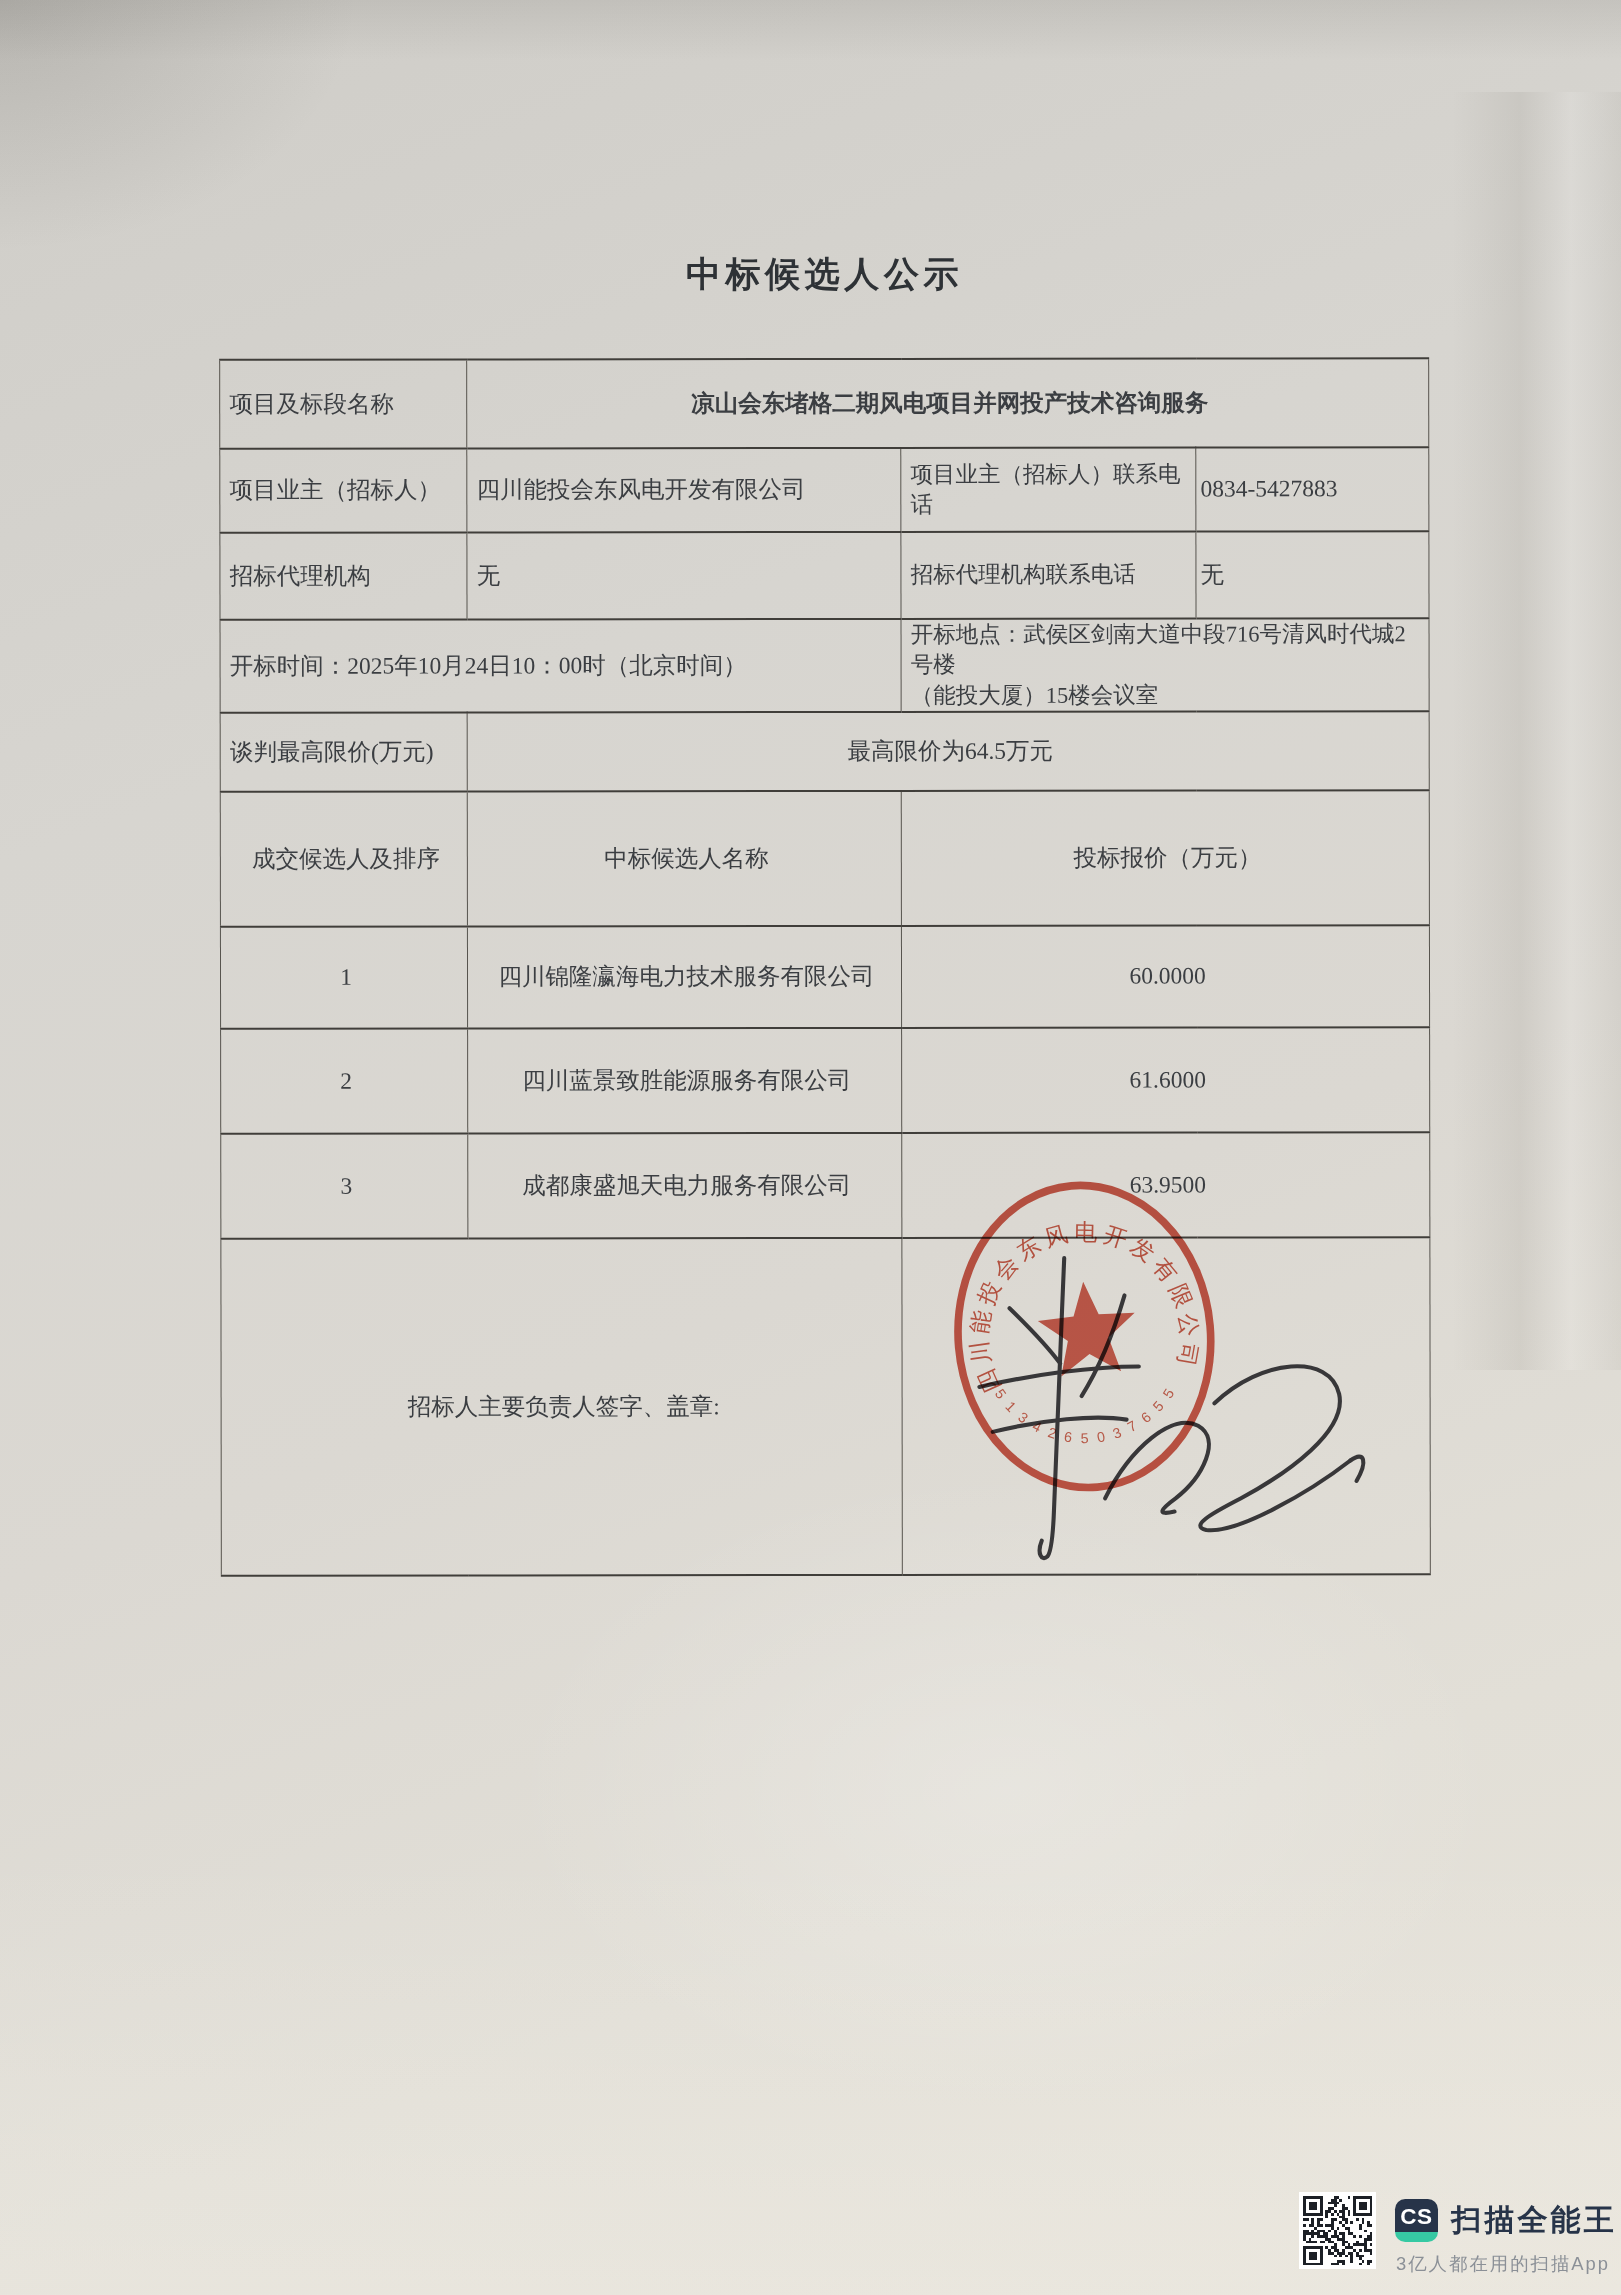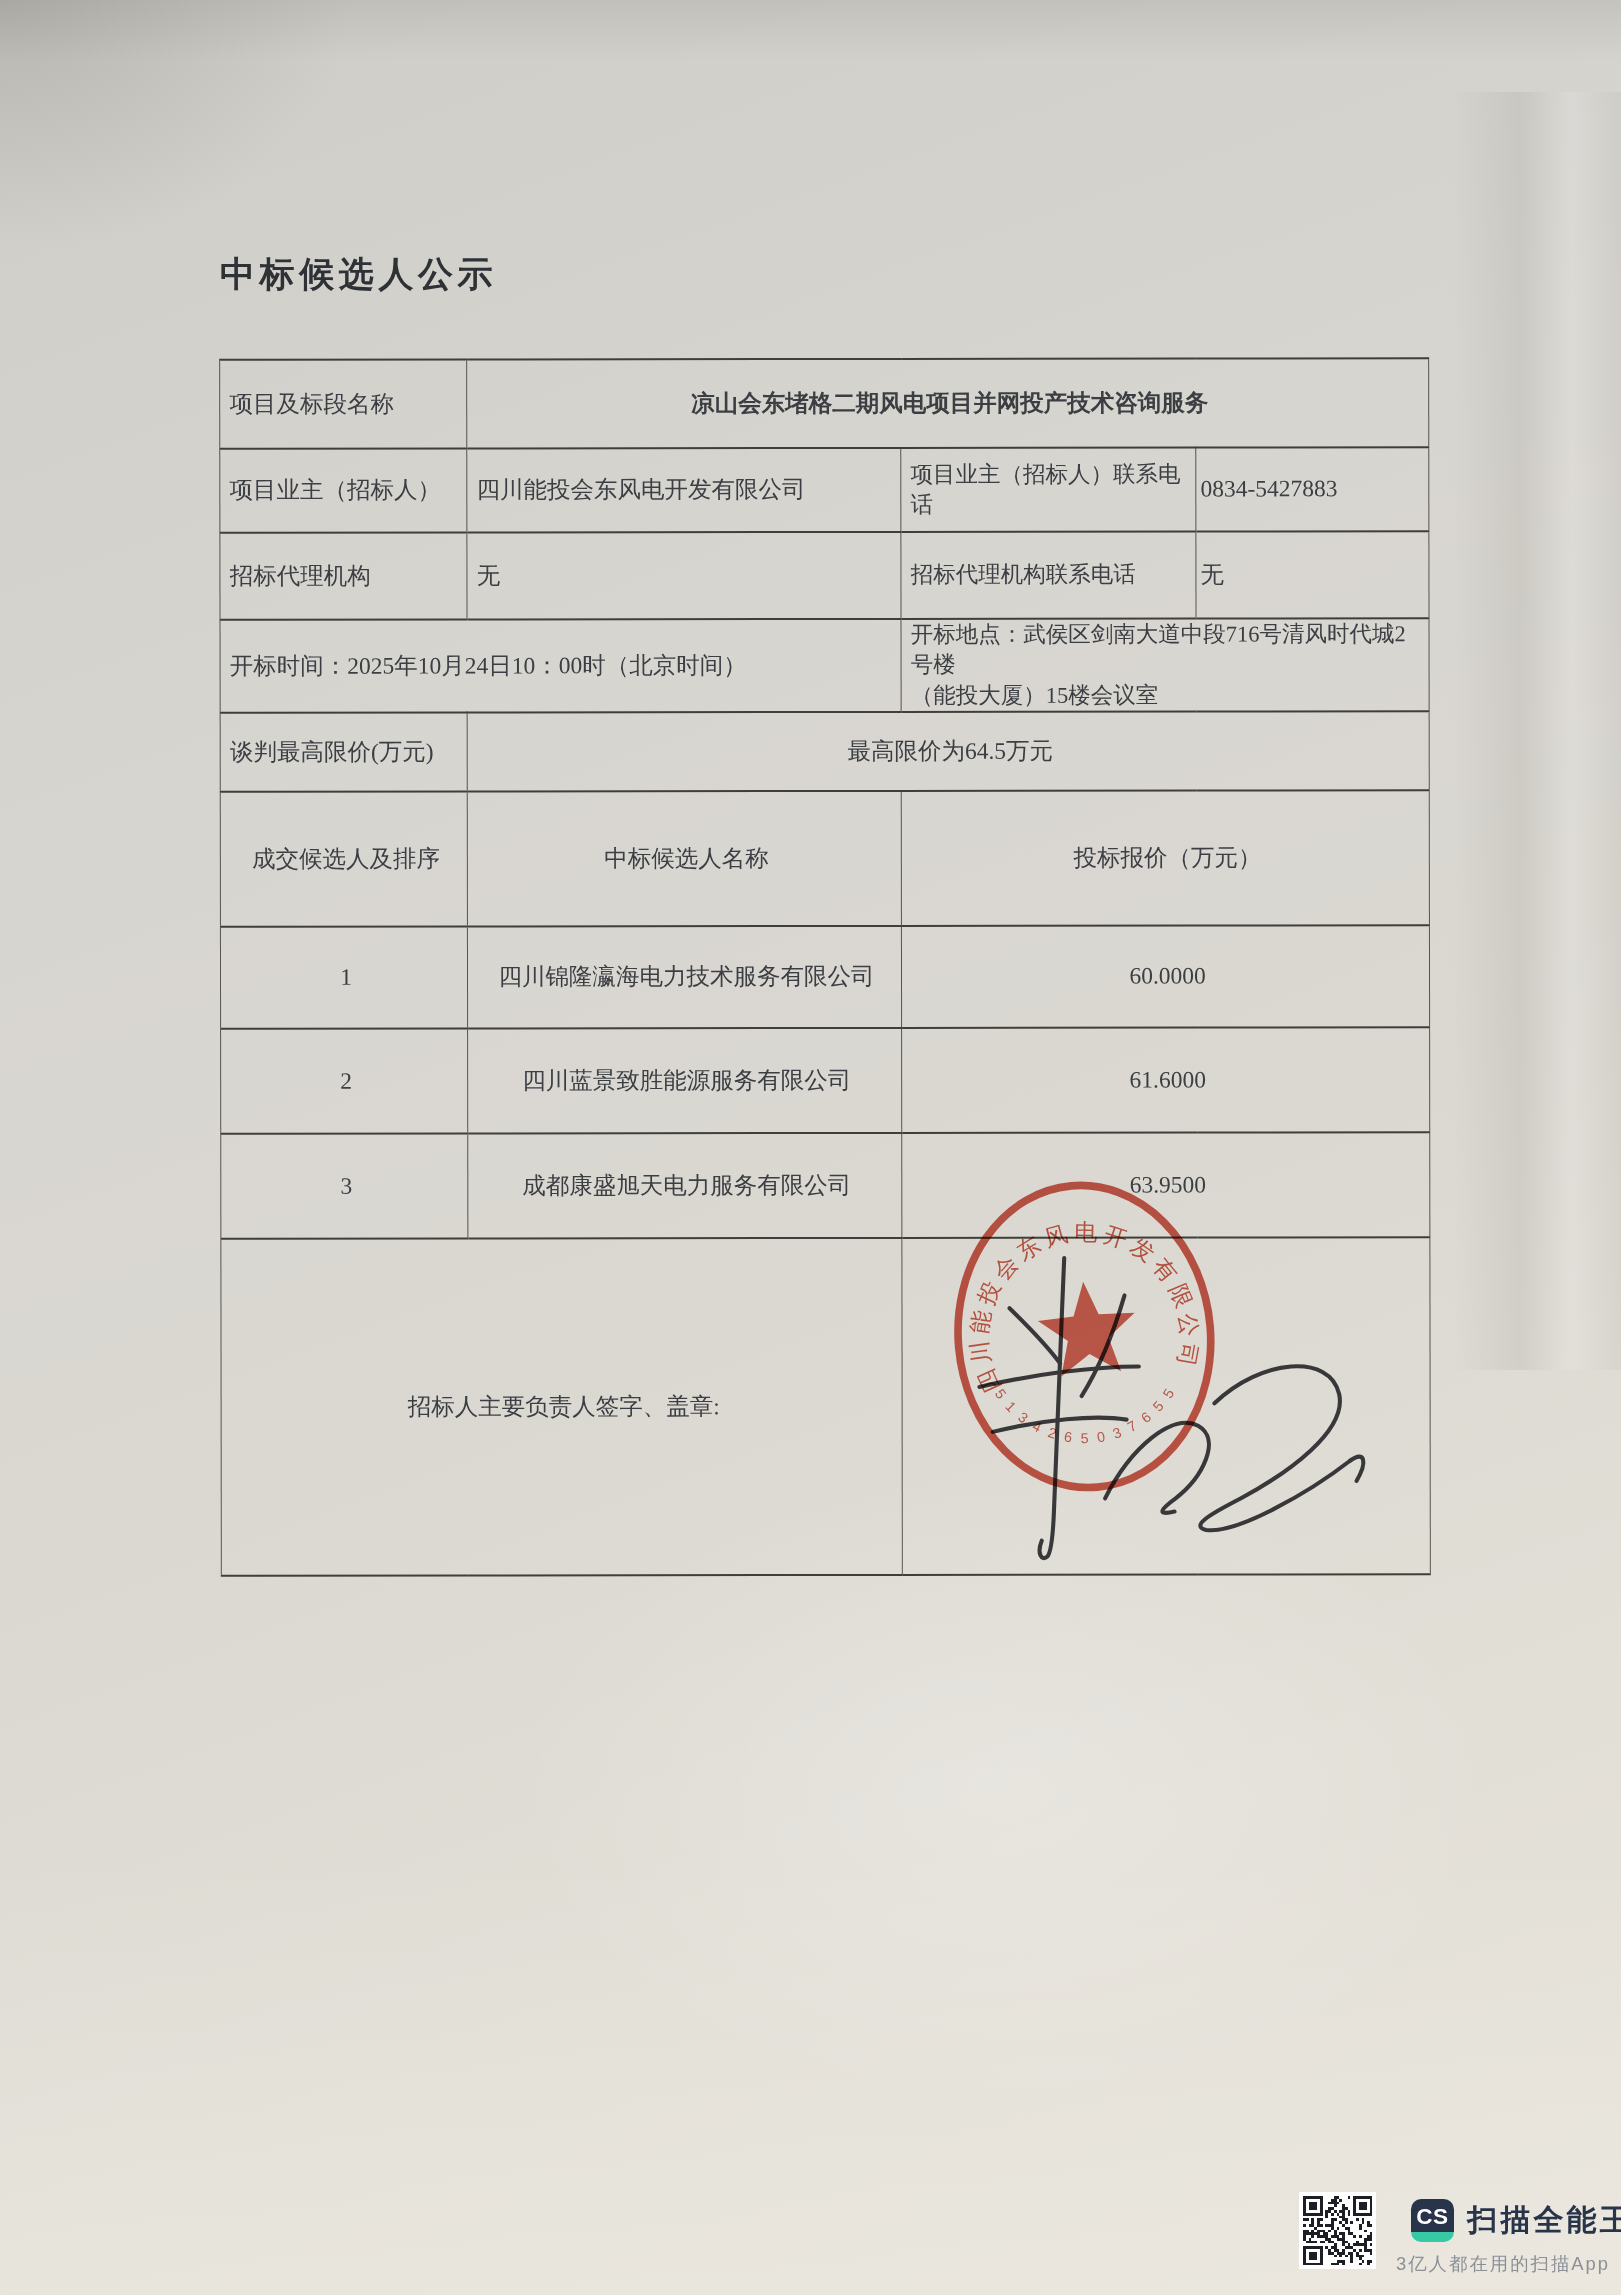--- a/index.html
+++ b/index.html
@@ -22,21 +22,21 @@
   .shade-top{
     left:0;top:0;width:1622px;height:61px;
     background:linear-gradient(to bottom, rgba(60,58,52,0.10), rgba(60,58,52,0));
   }
   .sheen-bottom{
     left:0;top:1840px;width:1622px;height:455px;
     background:linear-gradient(to bottom, rgba(255,255,255,0), rgba(255,252,244,0.18));
   }
   .title{
     position:absolute;left:220px;top:251px;width:1209px;
-    text-align:left;font-size:35px;font-weight:700;letter-spacing:4.6px;color:#2e3236;
+    text-align:center;font-size:35px;font-weight:700;letter-spacing:4.6px;color:#2e3236;
   }
   table.doc{
     position:absolute;left:220px;top:358px;width:1209px;
     border-collapse:collapse;table-layout:fixed;
     transform:rotate(-0.08deg);
     font-size:23.5px;color:#3b3e42;
   }
   table.doc td{
     border:1.5px solid #57544e;
     border-top:2.6px solid #403e3a;
@@ -63,21 +63,21 @@
   .note{position:absolute;left:221px;width:1252px;font-size:23.5px;color:#3f4347;letter-spacing:0.5px;}
   .n1{top:1609px;} .n2{top:1663px;} .n3{top:1717px;}
   .watermark{position:absolute;left:1299px;top:2192px;font-family:"Liberation Sans","DejaVu Sans",sans-serif;}
   .qr{position:absolute;left:0;top:0;width:77px;height:77px;background:#ffffff;padding:3.6px;box-sizing:border-box;}
   .qr svg{width:100%;height:100%;display:block;}
   .wm-right{position:absolute;left:96px;top:7.2px;width:235px;}
   .wm-logo-row{display:flex;align-items:center;gap:13.3px;}
   .cs-logo{
     width:43px;height:43px;border-radius:10.2px;flex:0 0 auto;
     background:linear-gradient(to bottom,#273449 76%,#36c9a3 76%);
-    display:flex;align-items:center;justify-content:center;margin-left:16px;
+    display:flex;align-items:center;justify-content:center;
   }
   .cs-logo span{color:#ffffff;font-weight:700;font-size:22.5px;letter-spacing:0.5px;padding-bottom:8.2px;}
   .wm-name{font-size:30px;font-weight:700;color:#273449;letter-spacing:3.1px;white-space:nowrap;}
   .wm-tagline{margin-top:9.2px;margin-left:1px;font-size:18.4px;color:#8b9097;letter-spacing:2px;white-space:nowrap;}
 </style>
 </head>
 <body>
 
 <div class="page">
 

